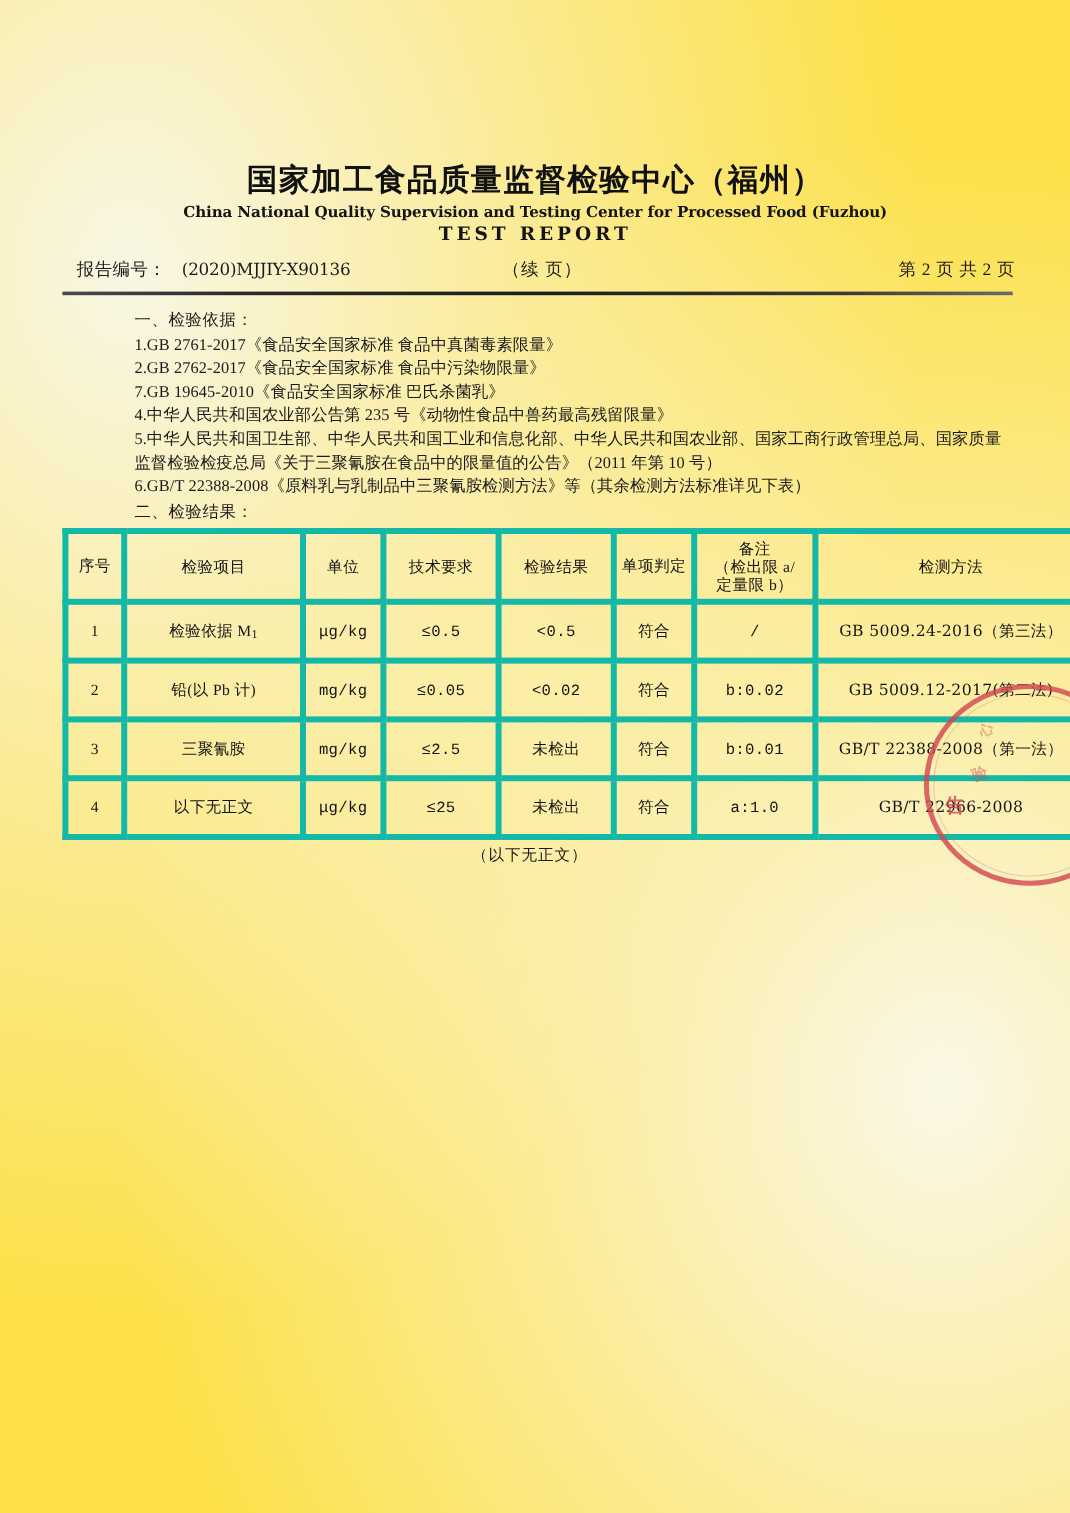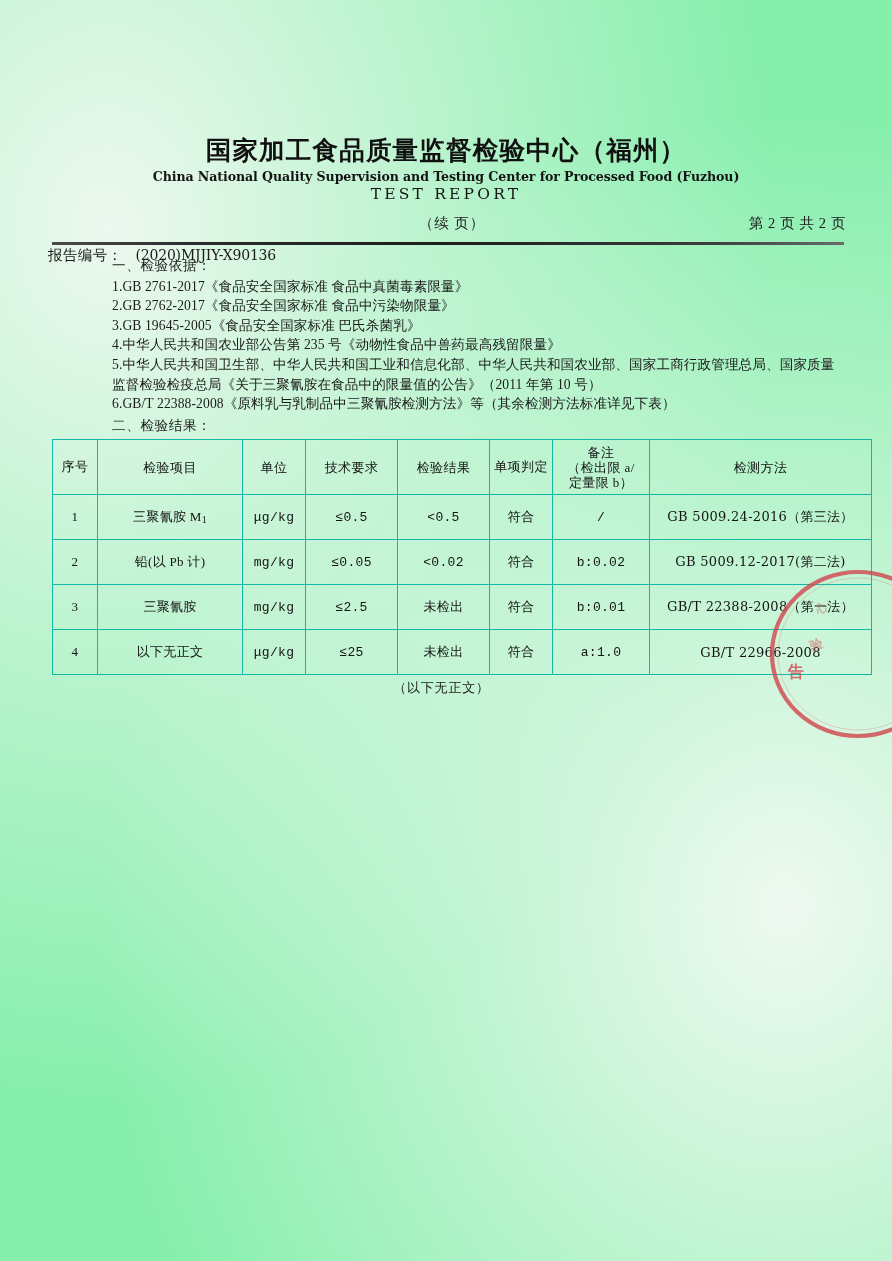--- a/index.html
+++ b/index.html
@@ -8,21 +8,21 @@
     background: #ffffff;
   }
   body {
     font-family: "Liberation Serif", "DejaVu Serif", serif;
     color: #1a1a1a;
   }
   .page {
     position: relative;
     width: 892px;
     height: 1261px;
-    background: #86efac;
+    background: #fde047;
     overflow: hidden;
     box-sizing: border-box;
   }
   
   .page::before {
     content: "";
     position: absolute;
     inset: 0;
     background:
       radial-gradient(ellipse at 12% 18%, rgba(248,249,246,0.9), rgba(255,255,255,0) 60%),
@@ -57,41 +57,40 @@
     font-family: "DejaVu Serif", serif;
     font-size: 25px;
     font-weight: bold;
     letter-spacing: 15px;
     margin-top: 11px;
     color: #111;
   }
   .title-en {
     font-family: "DejaVu Serif", serif;
     font-size: 15.5px;
-    font-weight: normal;
+    font-weight: bold;
     letter-spacing: 3.2px;
     margin-top: 1px;
     color: #141414;
   }
 
   
   .meta {
     position: relative;
     margin-top: 11px;
     height: 24px;
     padding: 0 52px 0 56px;
     font-size: 14.5px;
   }
   .meta-left {
     position: absolute;
-    left: 48px;
+    left: 64px;
     top: 0;
     white-space: nowrap;
     letter-spacing: 0.4px;
-    margin-top: 32px;
   }
   .meta-no { margin-left: 9px; font-family: "DejaVu Serif", serif; font-size: 14px; letter-spacing: -0.2px; }
   .meta-center {
     position: absolute;
     left: 12px; right: 0;
     top: 0;
     text-align: center;
     letter-spacing: 1px;
   }
   .meta-right {
@@ -125,21 +124,21 @@
     margin: 4px 0 0 52px;
     width: 779px;
     position: relative;
   }
   table.report {
     border-collapse: collapse;
     width: 779px;
     table-layout: fixed;
   }
   table.report th, table.report td {
-    border: 1px solid #14b8a6;
+    border: 5px solid #14b8a6;
     text-align: center;
     vertical-align: middle;
     font-size: 13px;
     padding: 2px 2px;
     color: #141414;
   }
   table.report thead th {
     height: 50px;
     font-weight: normal;
     line-height: 15px;
@@ -218,21 +217,21 @@
       </div>
       <div class="meta-center">（续 页）</div>
       <div class="meta-right">第 2 页  共 2 页</div>
     </div>
     <div class="rule"></div>
 
     <div class="body-block">
       <div class="sec-head">一、检验依据：</div>
       <div class="basis-item">1.GB 2761-2017《食品安全国家标准 食品中真菌毒素限量》</div>
       <div class="basis-item">2.GB 2762-2017《食品安全国家标准 食品中污染物限量》</div>
-      <div class="basis-item">3.GB 19645-2005《食品安全国家标准 巴氏杀菌乳》</div>
+      <div class="basis-item">7.GB 19645-2010《食品安全国家标准 巴氏杀菌乳》</div>
       <div class="basis-item">4.中华人民共和国农业部公告第 235 号《动物性食品中兽药最高残留限量》</div>
       <div class="basis-item">5.中华人民共和国卫生部、中华人民共和国工业和信息化部、中华人民共和国农业部、国家工商行政管理总局、国家质量监督检验检疫总局《关于三聚氰胺在食品中的限量值的公告》（2011 年第 10 号）</div>
       <div class="basis-item">6.GB/T 22388-2008《原料乳与乳制品中三聚氰胺检测方法》等（其余检测方法标准详见下表）</div>
       <div class="sec-head-2">二、检验结果：</div>
     </div>
 
     <div class="table-wrap">
       <table class="report">
         <thead>
           <tr>
@@ -250,21 +249,21 @@
               <div>备注</div>
               <div>（检出限 a/</div>
               <div>定量限 b）</div>
             </th>
             <th class="c-meth">检测方法</th>
           </tr>
         </thead>
         <tbody>
           <tr>
             <td>1</td>
-            <td class="cell-item"><span>三聚氰胺 M</span><span class="sub">1</span></td>
+            <td class="cell-item"><span>检验依据 M</span><span class="sub">1</span></td>
             <td class="mono-ish">μg/kg</td>
             <td class="mono-ish">≤0.5</td>
             <td class="mono-ish">&lt;0.5</td>
             <td>符合</td>
             <td class="mono-ish">/</td>
             <td class="meth">GB 5009.24-2016（第三法）</td>
           </tr>
           <tr>
             <td>2</td>
             <td class="cell-item"><span>铅(以 Pb 计)</span><span class="sub"></span></td>

